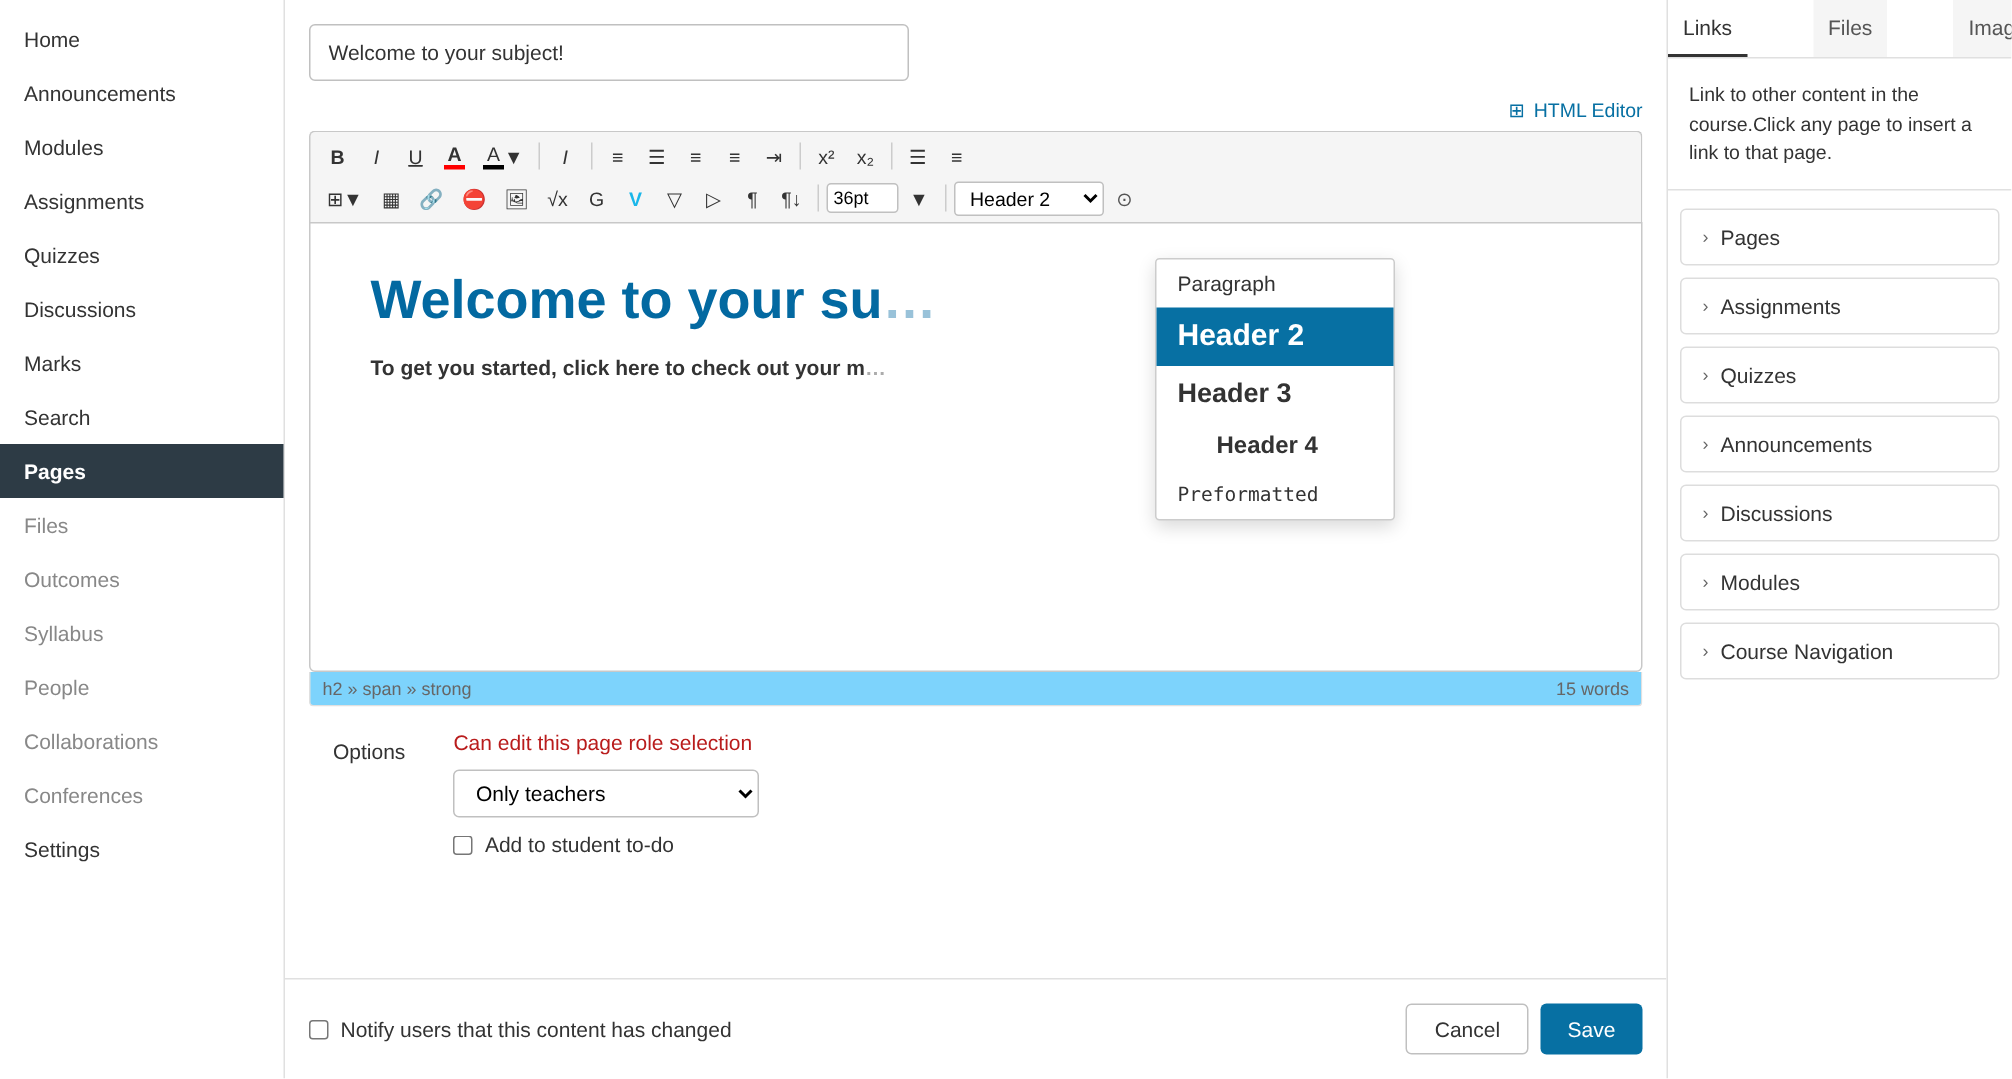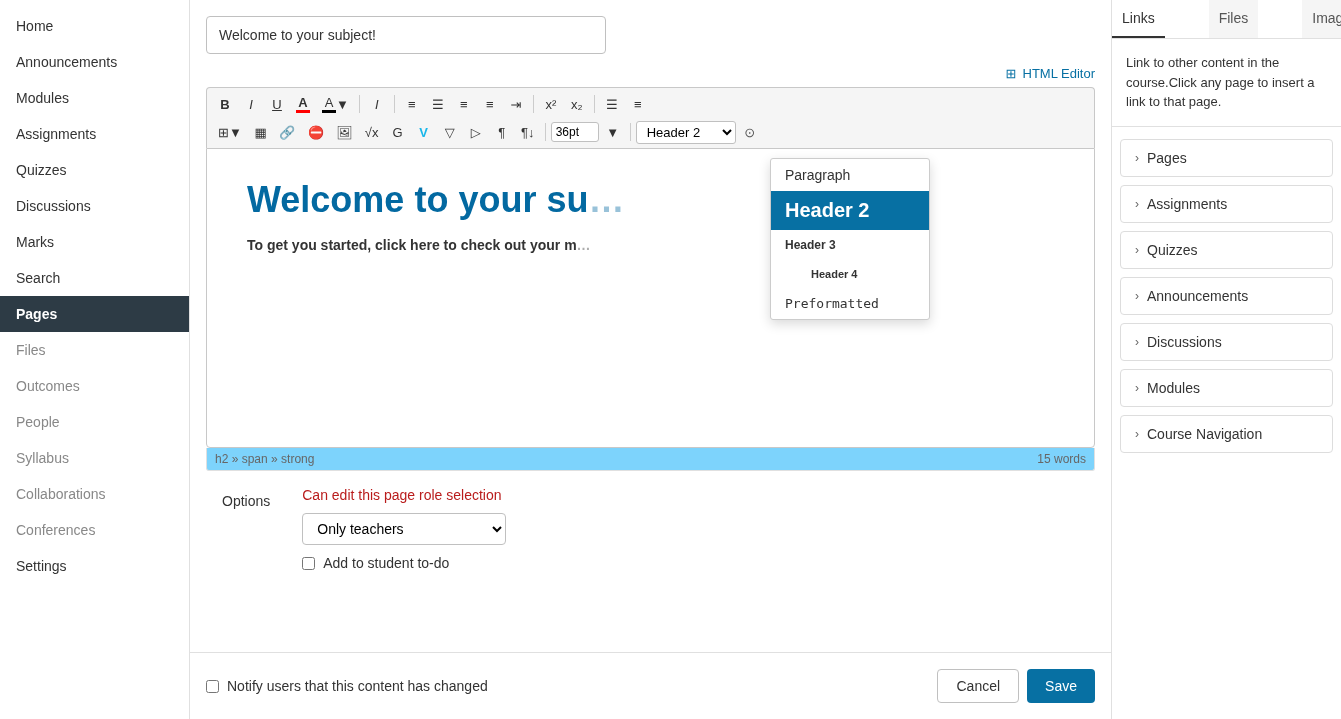--- a/index.html
+++ b/index.html
@@ -22,27 +22,27 @@
     .toolbar { border: 1px solid #c8c8c8; border-bottom: none; border-radius: 4px 4px 0 0; background: #f5f5f5; padding: 4px 6px; display: flex; flex-wrap: wrap; align-items: center; gap: 2px; }
     .toolbar-btn { background: none; border: none; padding: 3px 5px; cursor: pointer; font-size: 13px; color: #333; border-radius: 2px; display: inline-flex; align-items: center; justify-content: center; min-width: 24px; height: 24px; }
     .toolbar-sep { width: 1px; height: 18px; background: #ccc; margin: 0 3px; }
     .toolbar-row { display: flex; align-items: center; gap: 2px; width: 100%; }
 
     .font-size-input { width: 48px; border: 1px solid #c0c0c0; border-radius: 3px; padding: 2px 4px; font-size: 12px; }
 
     .heading-select { border: 1px solid #c0c0c0; border-radius: 3px; padding: 2px 6px; font-size: 13px; background: #fff; min-width: 100px; cursor: pointer; }
 
     
-    .dropdown-overlay { position: absolute; background: #fff; border: 1px solid #ccc; border-radius: 3px; box-shadow: 0 4px 12px rgba(0,0,0,0.15); z-index: 100; width: 160px; left: 770px; top: 158px; }
+    .dropdown-overlay { position: absolute; background: #fff; border: 1px solid #ccc; border-radius: 3px; box-shadow: 0 4px 12px rgba(0,0,0,0.15); z-index: 100; width: 160px; left: 770px; top: 172px; }
     .dropdown-item { padding: 8px 14px; cursor: pointer; font-size: 14px; color: #333; }
     .dropdown-item.active { background: #0770a3; color: #fff; }
     .dropdown-item.paragraph { font-size: 14px; }
     .dropdown-item.header2 { font-size: 20px; font-weight: bold; }
-    .dropdown-item.header3 { font-size: 12px; font-weight: bold; }
-    .dropdown-item.header4 { font-size: 11px; font-weight: bold; padding-left: 40px; }
+    .dropdown-item.header3 { font-size: 18px; font-weight: bold; }
+    .dropdown-item.header4 { font-size: 16px; font-weight: bold; padding-left: 40px; }
     .dropdown-item.preformatted { font-family: monospace; font-size: 13px; }
 
     
     .content-area { border: 1px solid #c8c8c8; border-radius: 0 0 4px 4px; background: #fff; flex: 1; padding: 30px 40px; overflow: auto; position: relative; min-height: 200px; max-height: 300px; }
     .content-title { font-size: 36px; font-weight: bold; color: #0369a1; margin-bottom: 16px; }
     .content-subtitle { font-size: 14px; font-weight: bold; color: #333; }
 
     .status-bar { padding: 4px 8px; background: #7dd3fc; border: 1px solid #e0e0e0; border-top: none; display: flex; justify-content: space-between; font-size: 12px; color: #666; border-radius: 0 0 3px 3px; }
 
     
@@ -88,22 +88,22 @@
     <div class="sidebar-item">Announcements</div>
     <div class="sidebar-item">Modules</div>
     <div class="sidebar-item">Assignments</div>
     <div class="sidebar-item">Quizzes</div>
     <div class="sidebar-item">Discussions</div>
     <div class="sidebar-item">Marks</div>
     <div class="sidebar-item">Search</div>
     <div class="sidebar-item active">Pages</div>
     <div class="sidebar-item muted">Files</div>
     <div class="sidebar-item muted">Outcomes</div>
+    <div class="sidebar-item muted">Syllabus</div>
     <div class="sidebar-item muted">People</div>
-    <div class="sidebar-item muted">Syllabus</div>
     <div class="sidebar-item muted">Collaborations</div>
     <div class="sidebar-item muted">Conferences</div>
     <div class="sidebar-item">Settings</div>
   </nav>
 
 <div class="main">
   <div class="editor-wrapper">
     <input class="title-input" type="text" value="Welcome to your subject!" style="">
 
     <div class="html-editor-link">

